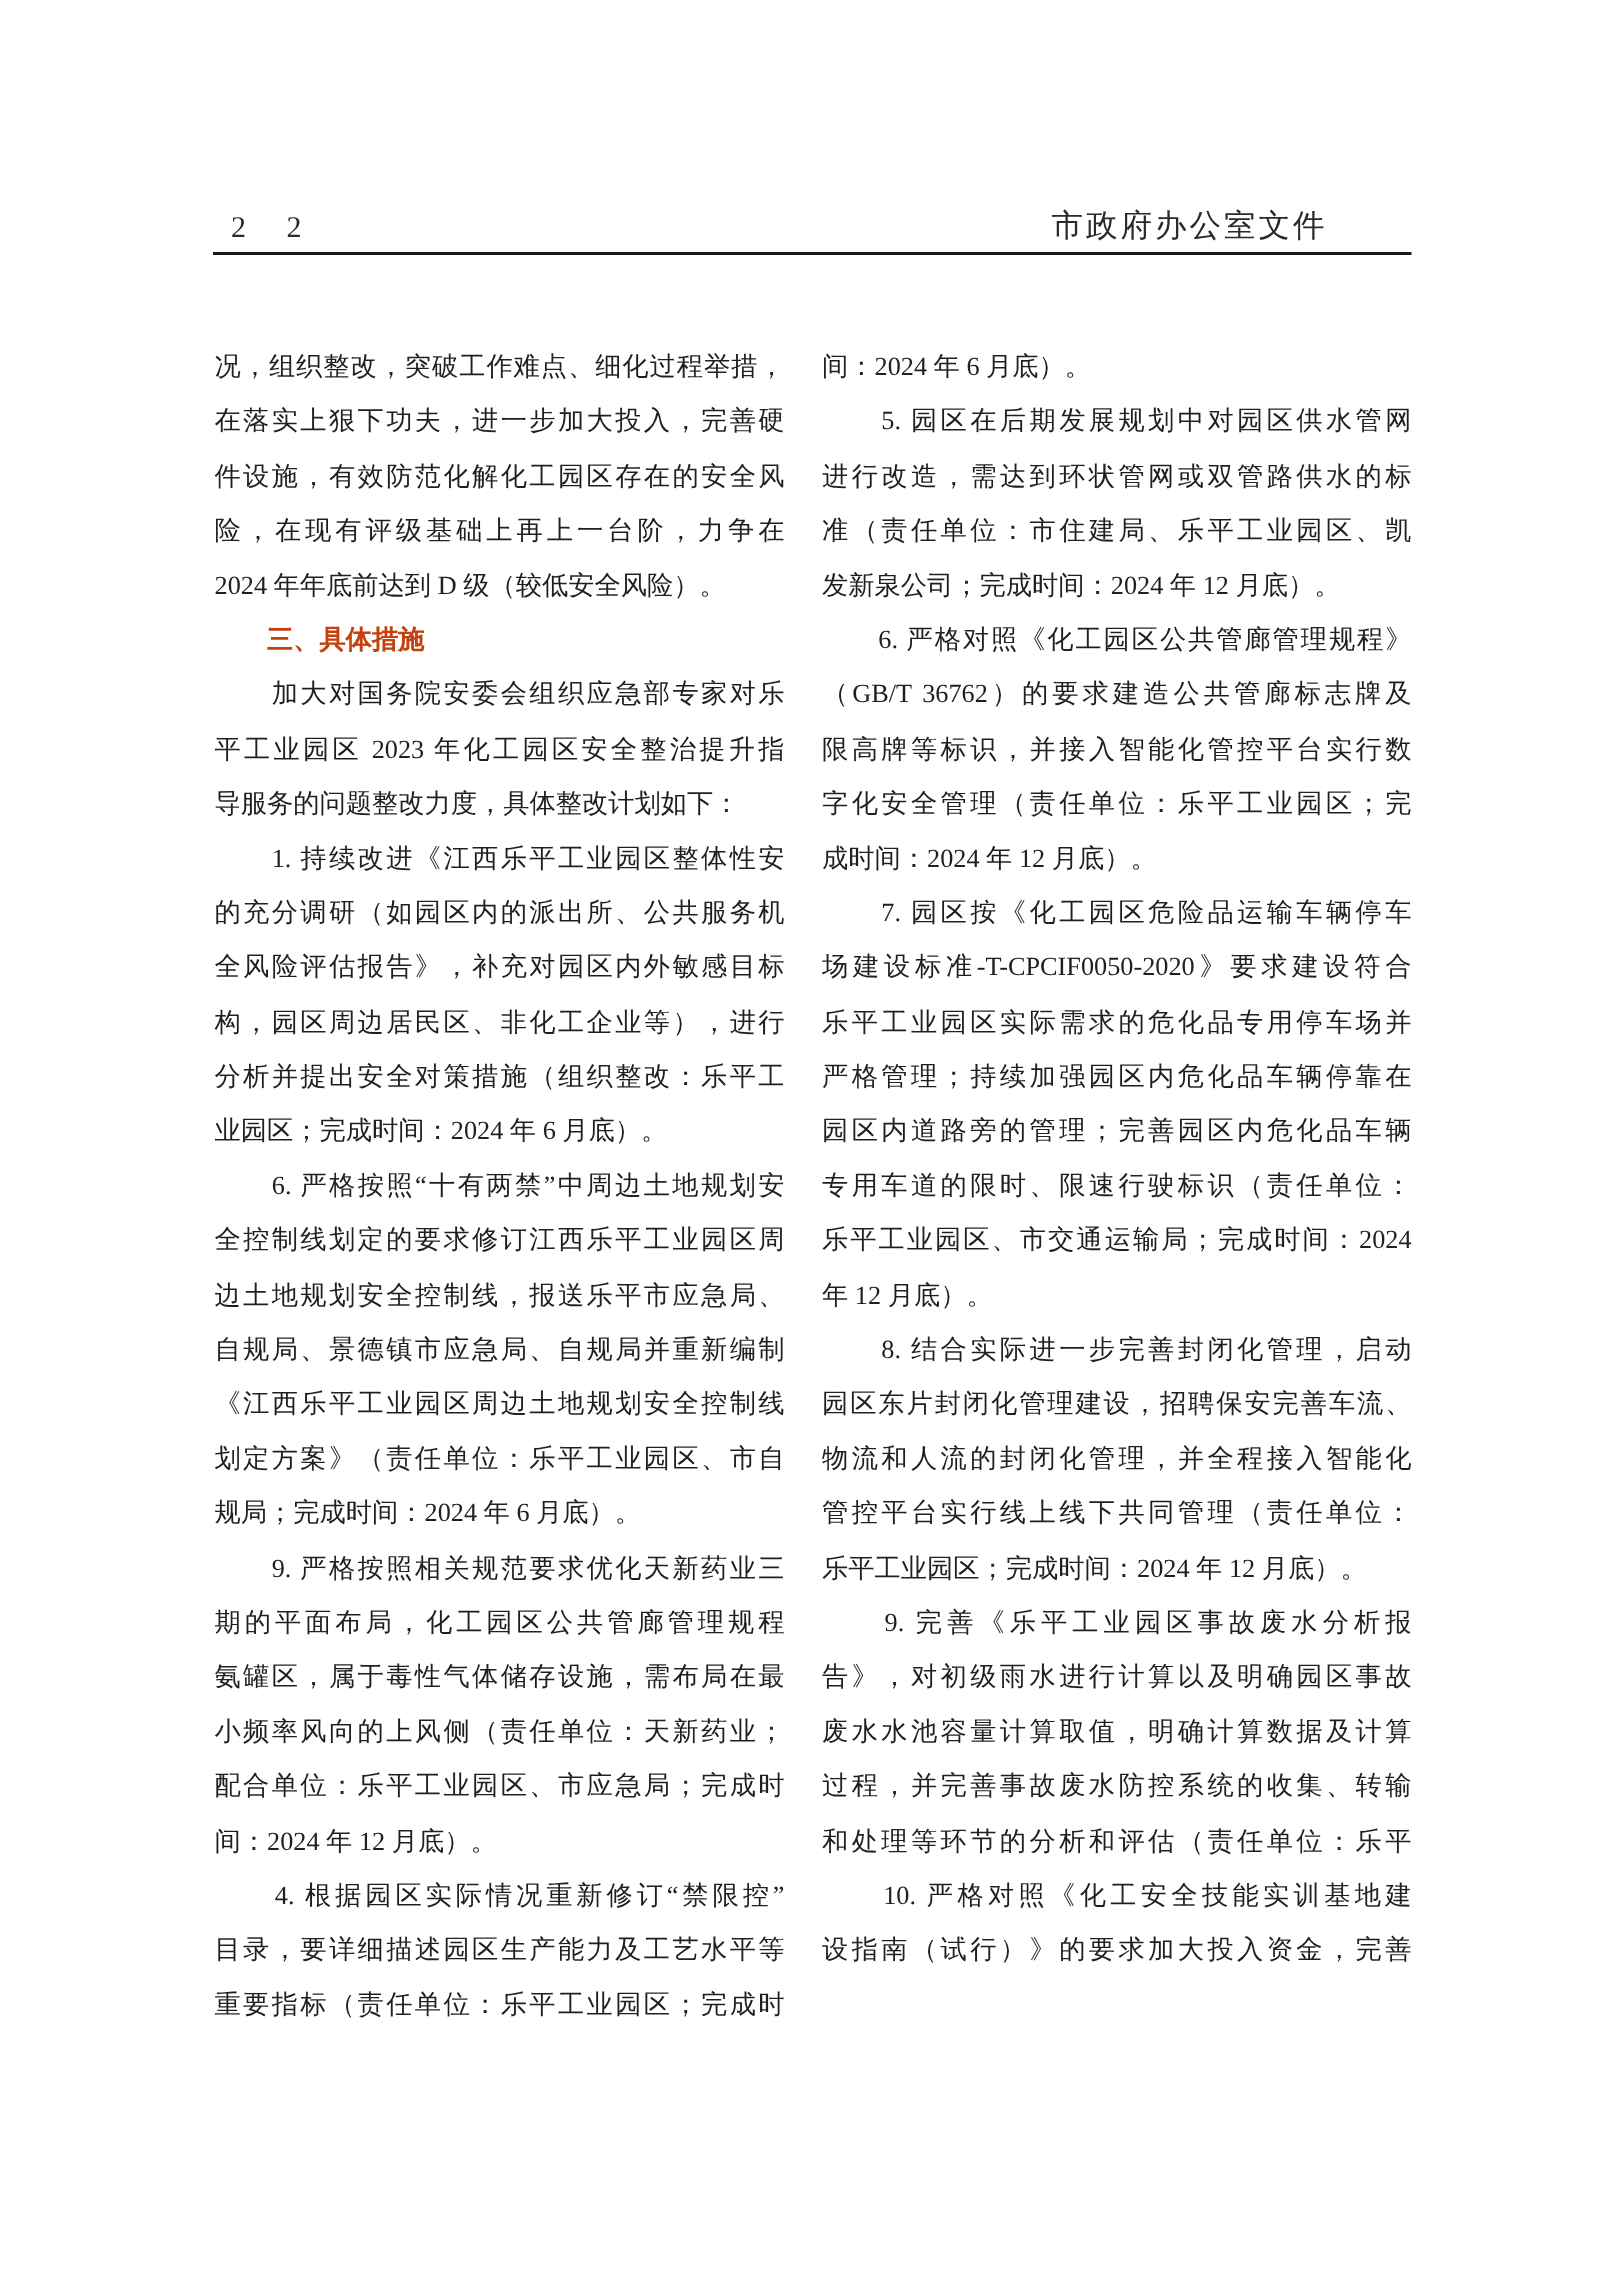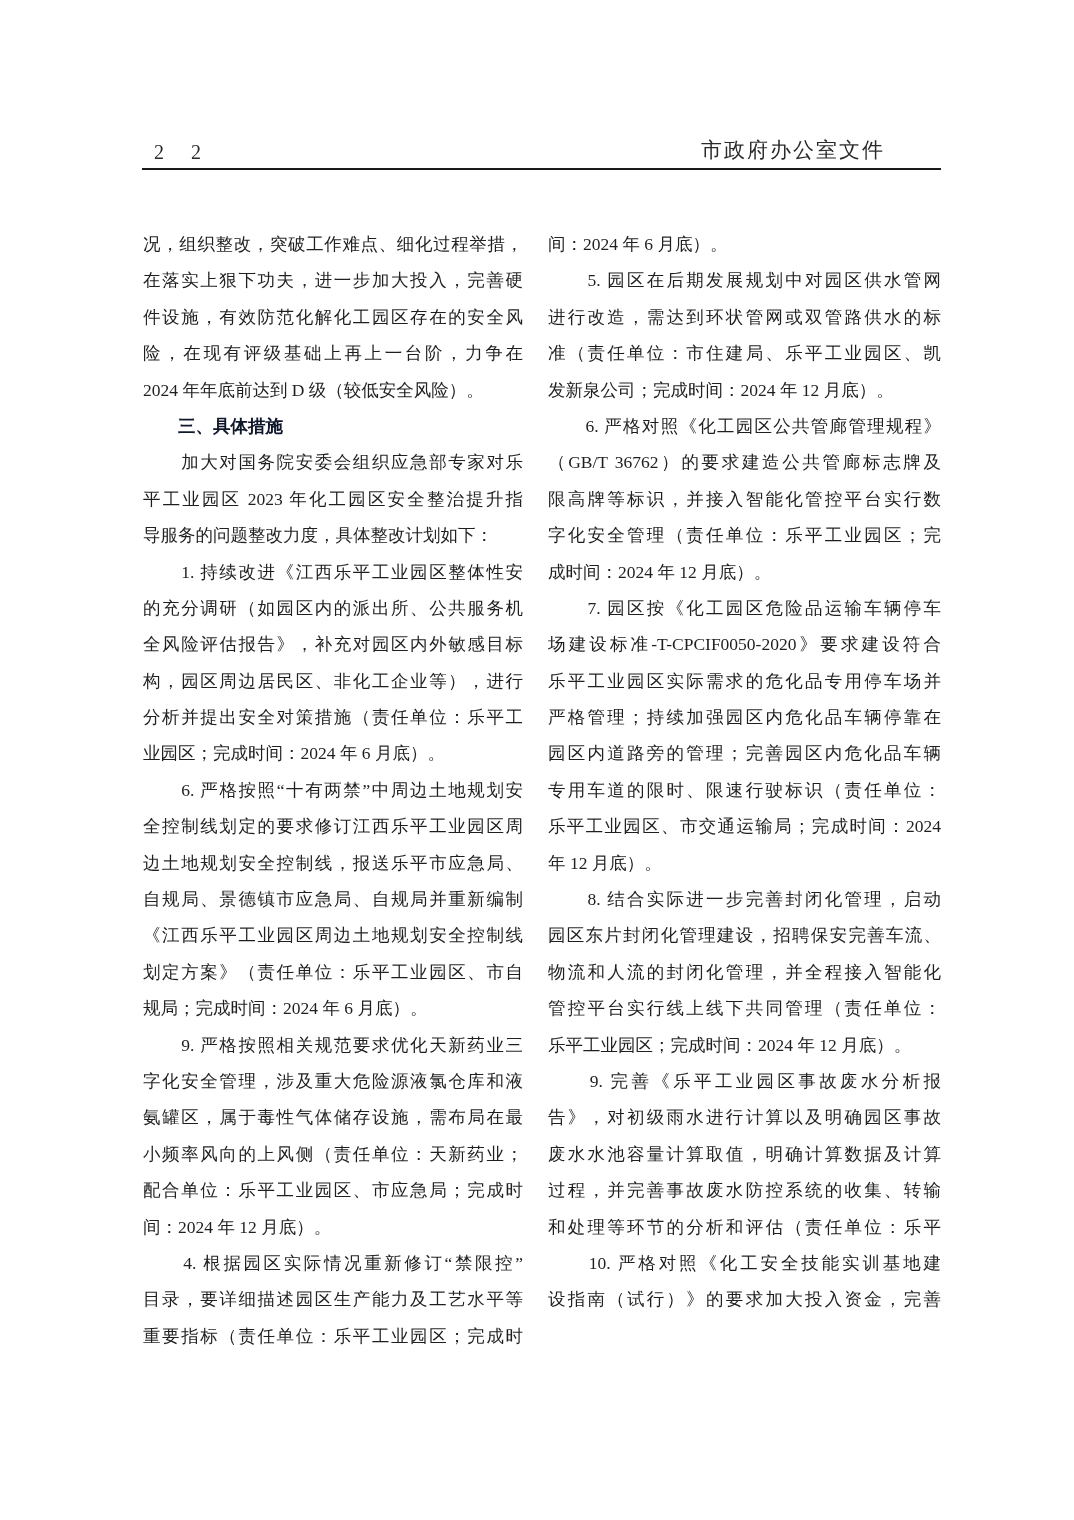--- a/index.html
+++ b/index.html
@@ -28,21 +28,21 @@
   .col {
     position:absolute; top:190px;
     font-size:17.5px; line-height:36.4px;margin-top:36px;
   }
   .col-left  { left:143px; width:380px; }
   .col-right { left:548px; width:393px; }
   .line { height:36.4px; overflow:hidden; text-align:left; }
   .line.just { text-align:justify; text-align-last:justify; }
   .line.head {
     font-family:Liberation Sans, sans-serif;
-    font-weight:bold; color:#0f172a;
+    font-weight:bold; color:#c2410c;
   }
 </style>
 </head>
 <body>
 
 <div id="page">
   <div class="pagenum">2 2</div>
   <div class="header-right">市政府办公室文件</div>
   <div class="rule"></div>
 
@@ -53,31 +53,31 @@
       <div class="line just">险，在现有评级基础上再上一台阶，力争在</div>
       <div class="line">2024 年年底前达到 D 级（较低安全风险）。</div>
       <div class="line head">　　三、具体措施</div>
       <div class="line just">　　加大对国务院安委会组织应急部专家对乐</div>
       <div class="line just">平工业园区 2023 年化工园区安全整治提升指</div>
       <div class="line">导服务的问题整改力度，具体整改计划如下：</div>
       <div class="line just">　　1. 持续改进《江西乐平工业园区整体性安</div>
       <div class="line just">的充分调研（如园区内的派出所、公共服务机</div>
       <div class="line just">全风险评估报告》，补充对园区内外敏感目标</div>
       <div class="line just">构，园区周边居民区、非化工企业等），进行</div>
-      <div class="line just">分析并提出安全对策措施（责任单位：乐平工</div>
+      <div class="line just">分析并提出安全对策措施（组织整改：乐平工</div>
       <div class="line">业园区；完成时间：2024 年 6 月底）。</div>
       <div class="line just">　　6. 严格按照“十有两禁”中周边土地规划安</div>
       <div class="line just">全控制线划定的要求修订江西乐平工业园区周</div>
       <div class="line just">边土地规划安全控制线，报送乐平市应急局、</div>
       <div class="line just">自规局、景德镇市应急局、自规局并重新编制</div>
       <div class="line just">《江西乐平工业园区周边土地规划安全控制线</div>
       <div class="line just">划定方案》（责任单位：乐平工业园区、市自</div>
       <div class="line">规局；完成时间：2024 年 6 月底）。</div>
       <div class="line just">　　9. 严格按照相关规范要求优化天新药业三</div>
-      <div class="line just">字化安全管理，涉及重大危险源液氯仓库和液</div>
+      <div class="line just">期的平面布局，化工园区公共管廊管理规程</div>
       <div class="line just">氨罐区，属于毒性气体储存设施，需布局在最</div>
       <div class="line just">小频率风向的上风侧（责任单位：天新药业；</div>
       <div class="line just">配合单位：乐平工业园区、市应急局；完成时</div>
       <div class="line">间：2024 年 12 月底）。</div>
       <div class="line just">　　4. 根据园区实际情况重新修订“禁限控”</div>
       <div class="line just">目录，要详细描述园区生产能力及工艺水平等</div>
       <div class="line just">重要指标（责任单位：乐平工业园区；完成时</div>
     </div>
   <div class="col col-right">
       <div class="line">间：2024 年 6 月底）。</div>

